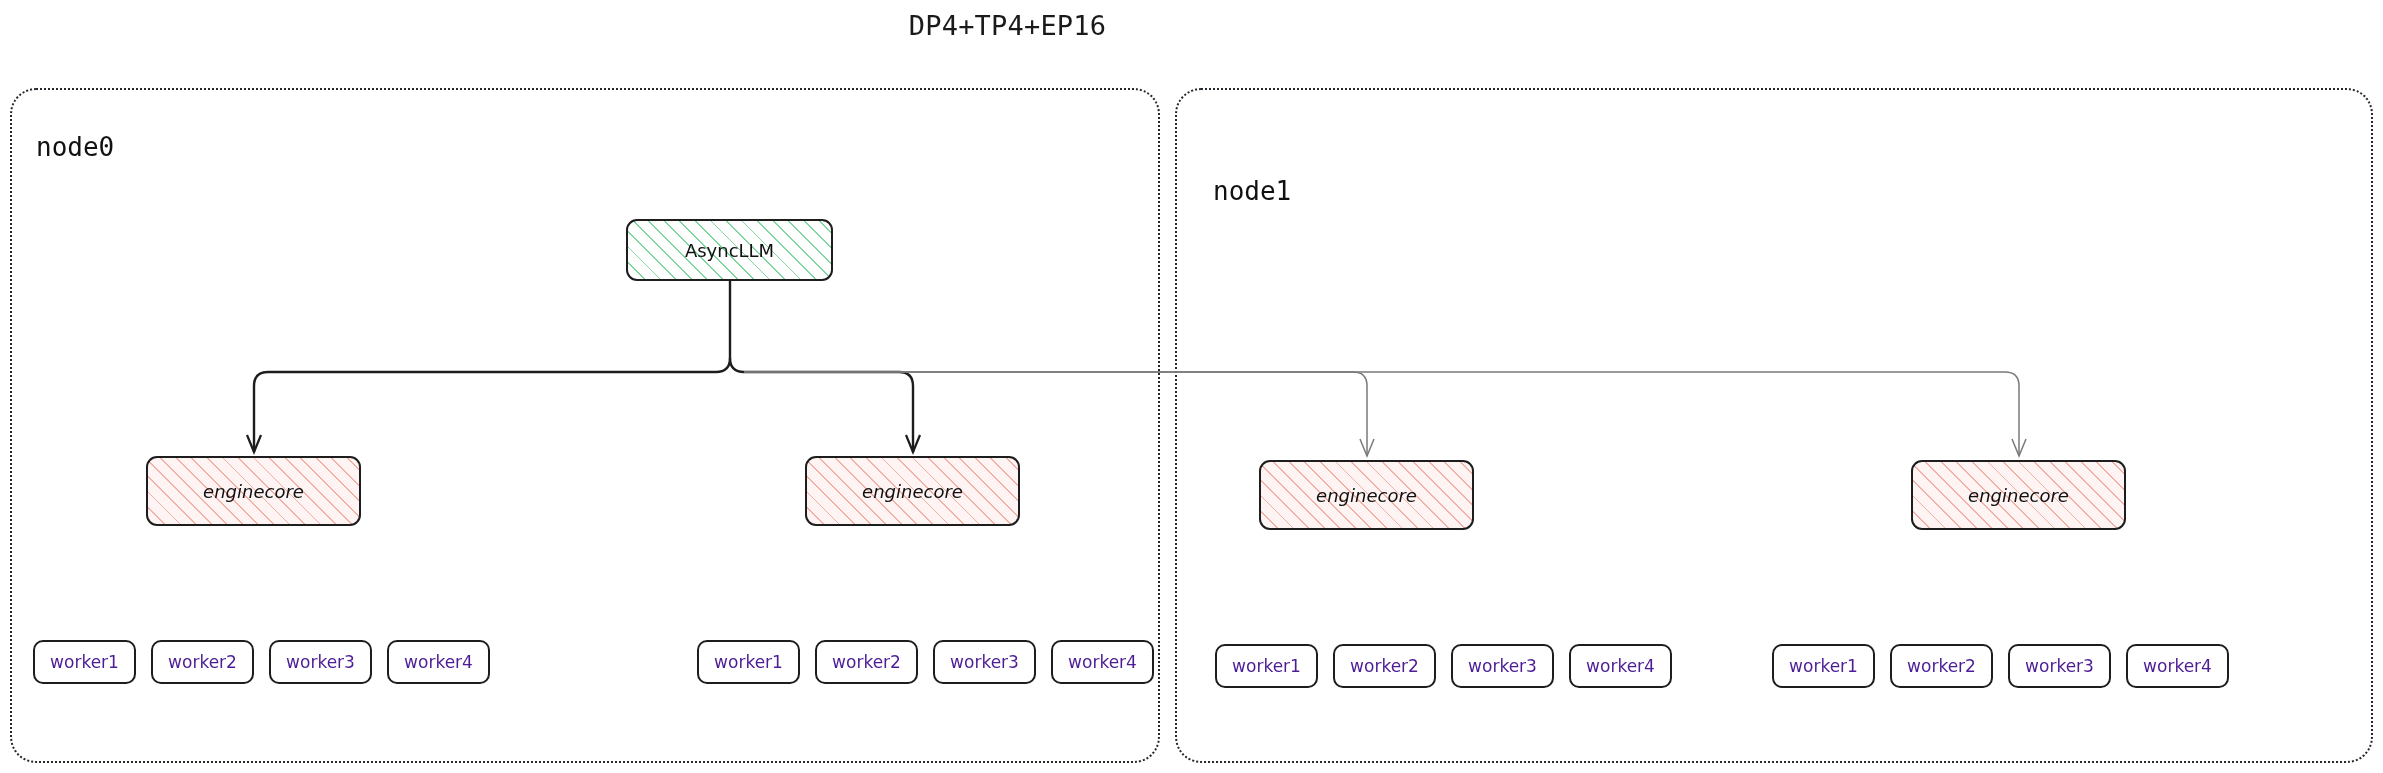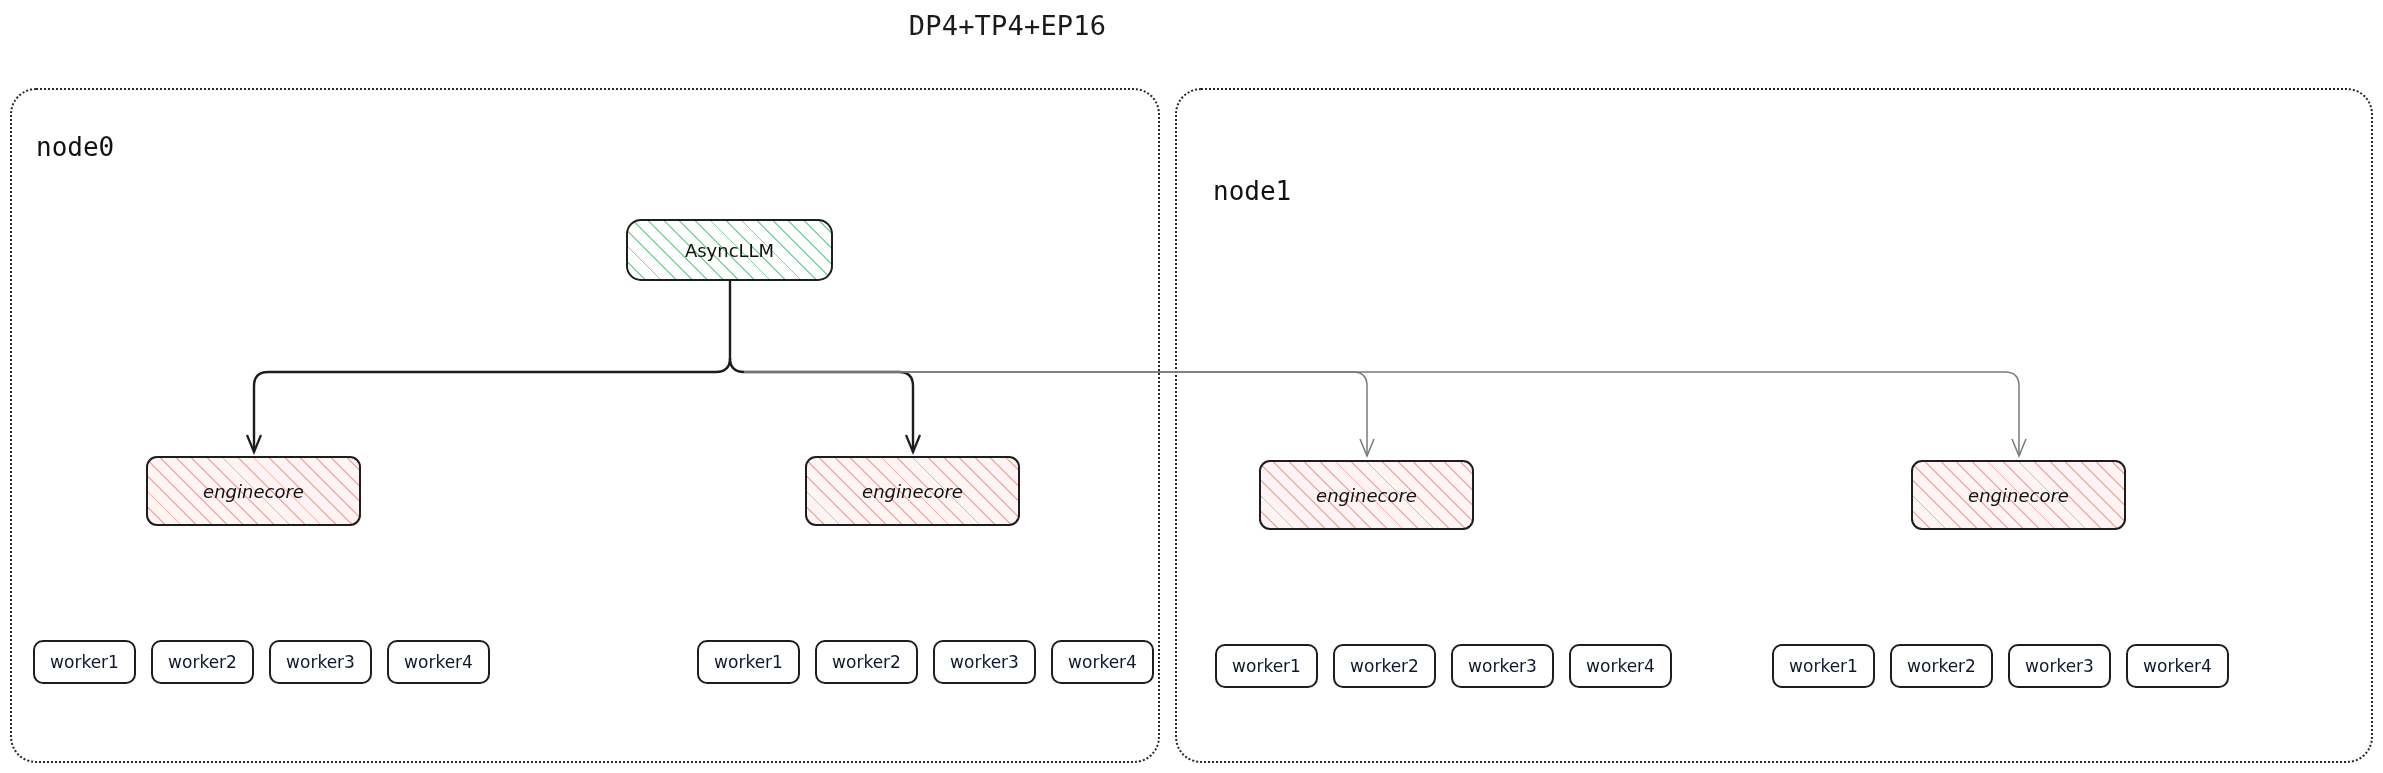--- a/index.html
+++ b/index.html
@@ -66,21 +66,20 @@
   .box-plain { background: #ffffff; }
 
   .box-green {
     background-color: #ffffff;
     background-image: repeating-linear-gradient(
         45deg,
         #7fd6a0 0px,
         #7fd6a0 1.3px,
         rgba(255,255,255,0) 1.3px,
         rgba(255,255,255,0) 11px);
-    border-radius: 15px;
   }
   .box-pink {
     background-color: #fdf4f3;
     background-image: repeating-linear-gradient(
         45deg,
         #f3b0a7 0px,
         #f3b0a7 1.3px,
         rgba(255,255,255,0) 1.3px,
         rgba(255,255,255,0) 11px);
     font-style: italic;
@@ -89,21 +88,21 @@
   .worker-box {
     position: absolute;
     box-sizing: border-box;
     border: 2px solid #1d1d1d;
     border-radius: 10px;
     background: #ffffff;
     display: flex;
     align-items: center;
     justify-content: center;
     font-size: 17px;
-    color: #0f172a;
+    color: #4c1d95;
     white-space: nowrap;
     z-index: 4;
   }
 
   
   #edges {
     position: absolute;
     left: 0;
     top: 0;
     width: 2383px;

